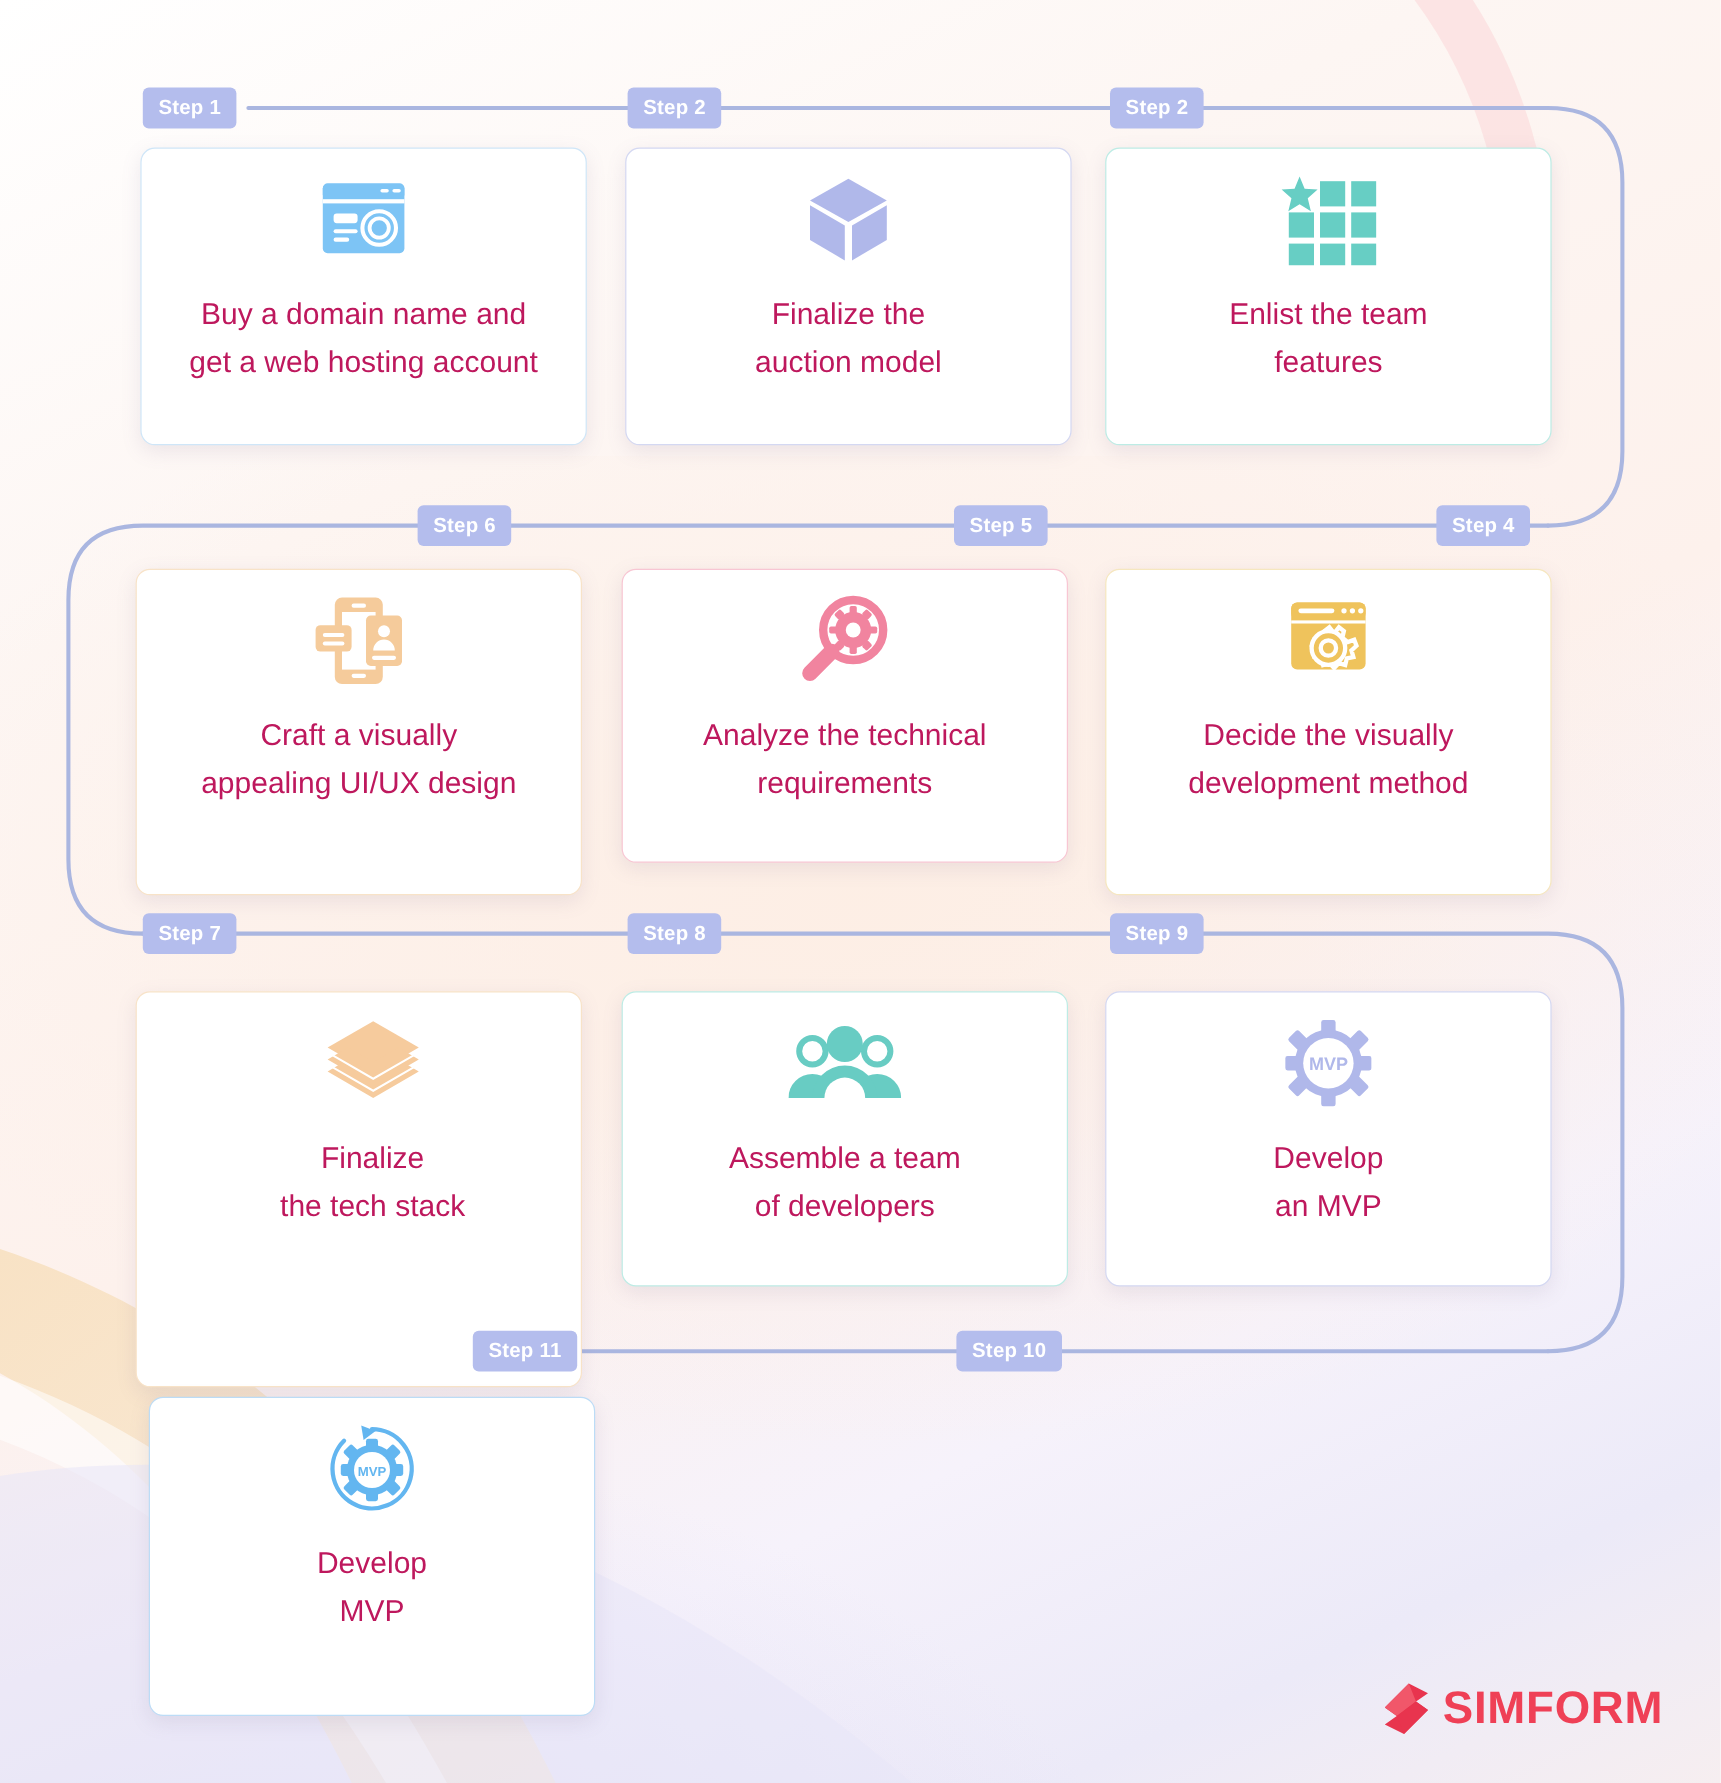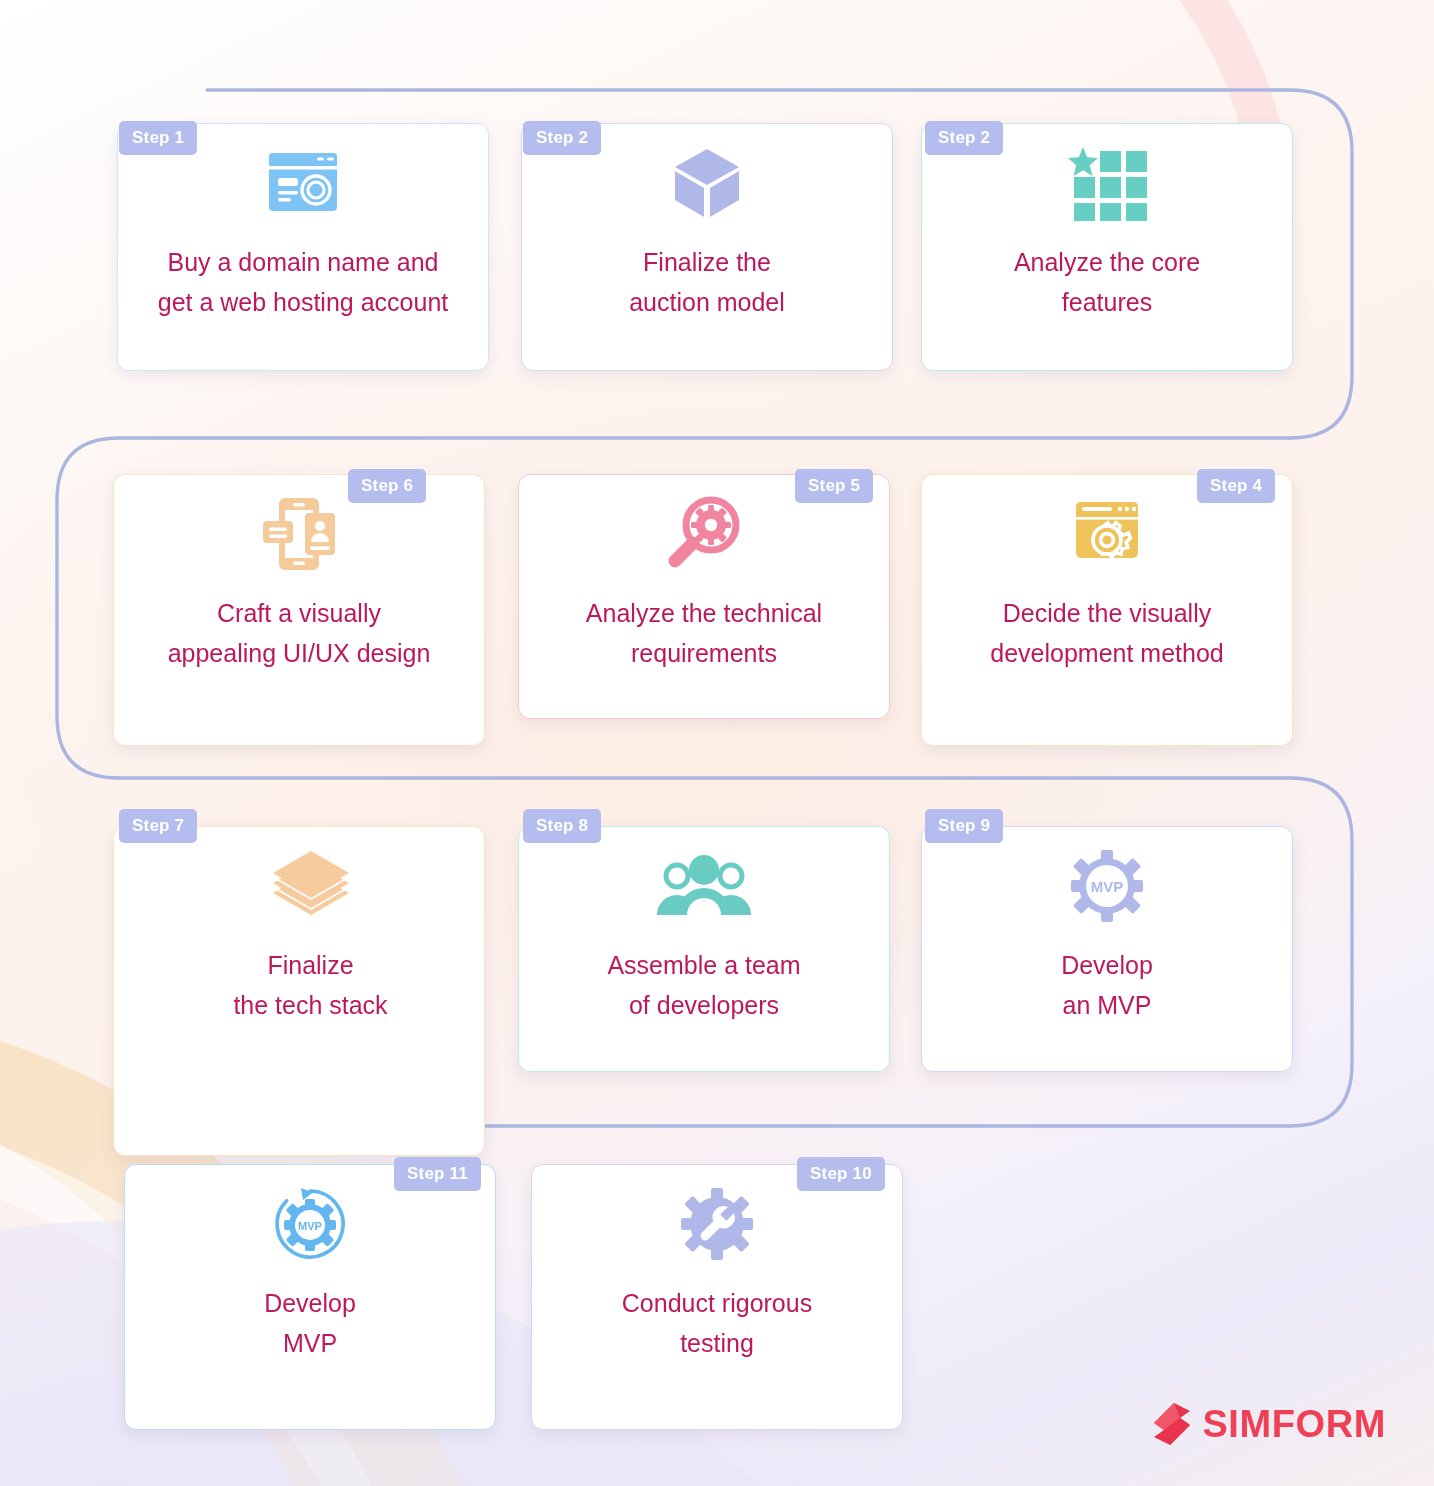--- a/index.html
+++ b/index.html
@@ -32,21 +32,20 @@
     align-items: center;
     justify-content: center;
     background: #b4bded;
     color: #ffffff;
     font-size: 17px;
     font-weight: bold;
     letter-spacing: .2px;
     border-radius: 5px;
     white-space: nowrap;
     z-index: 6;
-    margin-top: 48px;
   }
 
   
   .card {
     position: absolute;
     width: 372px;
     height: 248px;
     background: #ffffff;
     border-radius: 12px;
     border: 1.4px solid #dfe3f2;
@@ -189,21 +188,21 @@
         <rect x="33" y="6" width="21" height="21" fill="#67cec4"></rect>
         <rect x="59" y="6" width="21" height="21" fill="#67cec4"></rect>
         <rect x="7" y="32" width="21" height="21" fill="#67cec4"></rect>
         <rect x="33" y="32" width="21" height="21" fill="#67cec4"></rect>
         <rect x="59" y="32" width="21" height="21" fill="#67cec4"></rect>
         <rect x="7" y="58" width="21" height="21" fill="#67cec4"></rect>
         <rect x="33" y="58" width="21" height="21" fill="#67cec4"></rect>
         <rect x="59" y="58" width="21" height="21" fill="#67cec4"></rect>
       </svg>
     </div>
-    <div class="label">Analyze the core
+    <div class="label">Enlist the team
 features</div>
   </div>
 
   <div class="badge" style="left:348px; top:421px;">Step 6</div>
   <div class="card h272" style="left:113px; top:474px; border-color:#f8e3c8;">
     <div class="icon-wrap">
       <svg width="76" height="80" viewBox="0 0 76 80">
         <rect x="18" y="4" width="40" height="72" rx="6" fill="#f5cb9b"></rect>
         <rect x="24" y="16" width="28" height="48" fill="#ffffff"></rect>
         <rect x="32" y="9" width="12" height="3.4" rx="1.7" fill="#ffffff"></rect>
@@ -344,41 +343,20 @@
         </g>
         <circle cx="40" cy="40" r="15" fill="#ffffff"></circle>
         <text x="40" y="45" text-anchor="middle" font-family="Liberation Sans, sans-serif" font-size="11" font-weight="bold" fill="#63b6f0">MVP</text>
       </svg>
     </div>
     <div class="label">Develop
 MVP</div>
   </div>
 
   <div class="badge" style="left:797px; top:1109px;">Step 10</div>
-  <div class="card h242" style="left:531px; top:1164px; height:266px; border-color:#d9d4f1;">
-    <div class="icon-wrap">
-      <svg width="74" height="74" viewBox="0 0 74 74">
-        <g fill="#b0b8ea">
-          <circle cx="37" cy="37" r="27"></circle>
-          <rect x="31" y="1" width="12" height="13" rx="2"></rect>
-          <rect x="31" y="60" width="12" height="13" rx="2"></rect>
-          <rect x="1" y="31" width="13" height="12" rx="2"></rect>
-          <rect x="60" y="31" width="13" height="12" rx="2"></rect>
-          <rect x="7" y="11" width="12" height="13" rx="2" transform="rotate(-45 13 17.5)"></rect>
-          <rect x="55" y="50" width="12" height="13" rx="2" transform="rotate(-45 61 56.5)"></rect>
-          <rect x="55" y="11" width="12" height="13" rx="2" transform="rotate(45 61 17.5)"></rect>
-          <rect x="7" y="50" width="12" height="13" rx="2" transform="rotate(45 13 56.5)"></rect>
-        </g>
-        <path d="M48 20 a11 11 0 0 0 -14.6 14.2 L22 45.6 a4.6 4.6 0 0 0 6.5 6.5 L39.9 40.7
-                 A11 11 0 0 0 54 26.2 L46.4 33.8 L40.2 27.6 Z" fill="#ffffff"></path>
-      </svg>
-    </div>
-    <div class="label">Conduct rigorous
-testing</div>
-  </div>
 
   <div id="logo">
     <svg class="mark" viewBox="0 0 40 44">
       <path d="M22 1 L38 9 L28 16 L38 23 L18 43 L2 35 L12 28 L2 21 Z" fill="#e8344e"></path>
       <path d="M22 1 L2 21 L12 28 L28 16 Z" fill="#f1576a"></path>
       <path d="M18 43 L38 23 L28 16 L12 28 Z" fill="#e8344e"></path>
     </svg>
     <span class="word">SIMFORM</span>
   </div>
 

